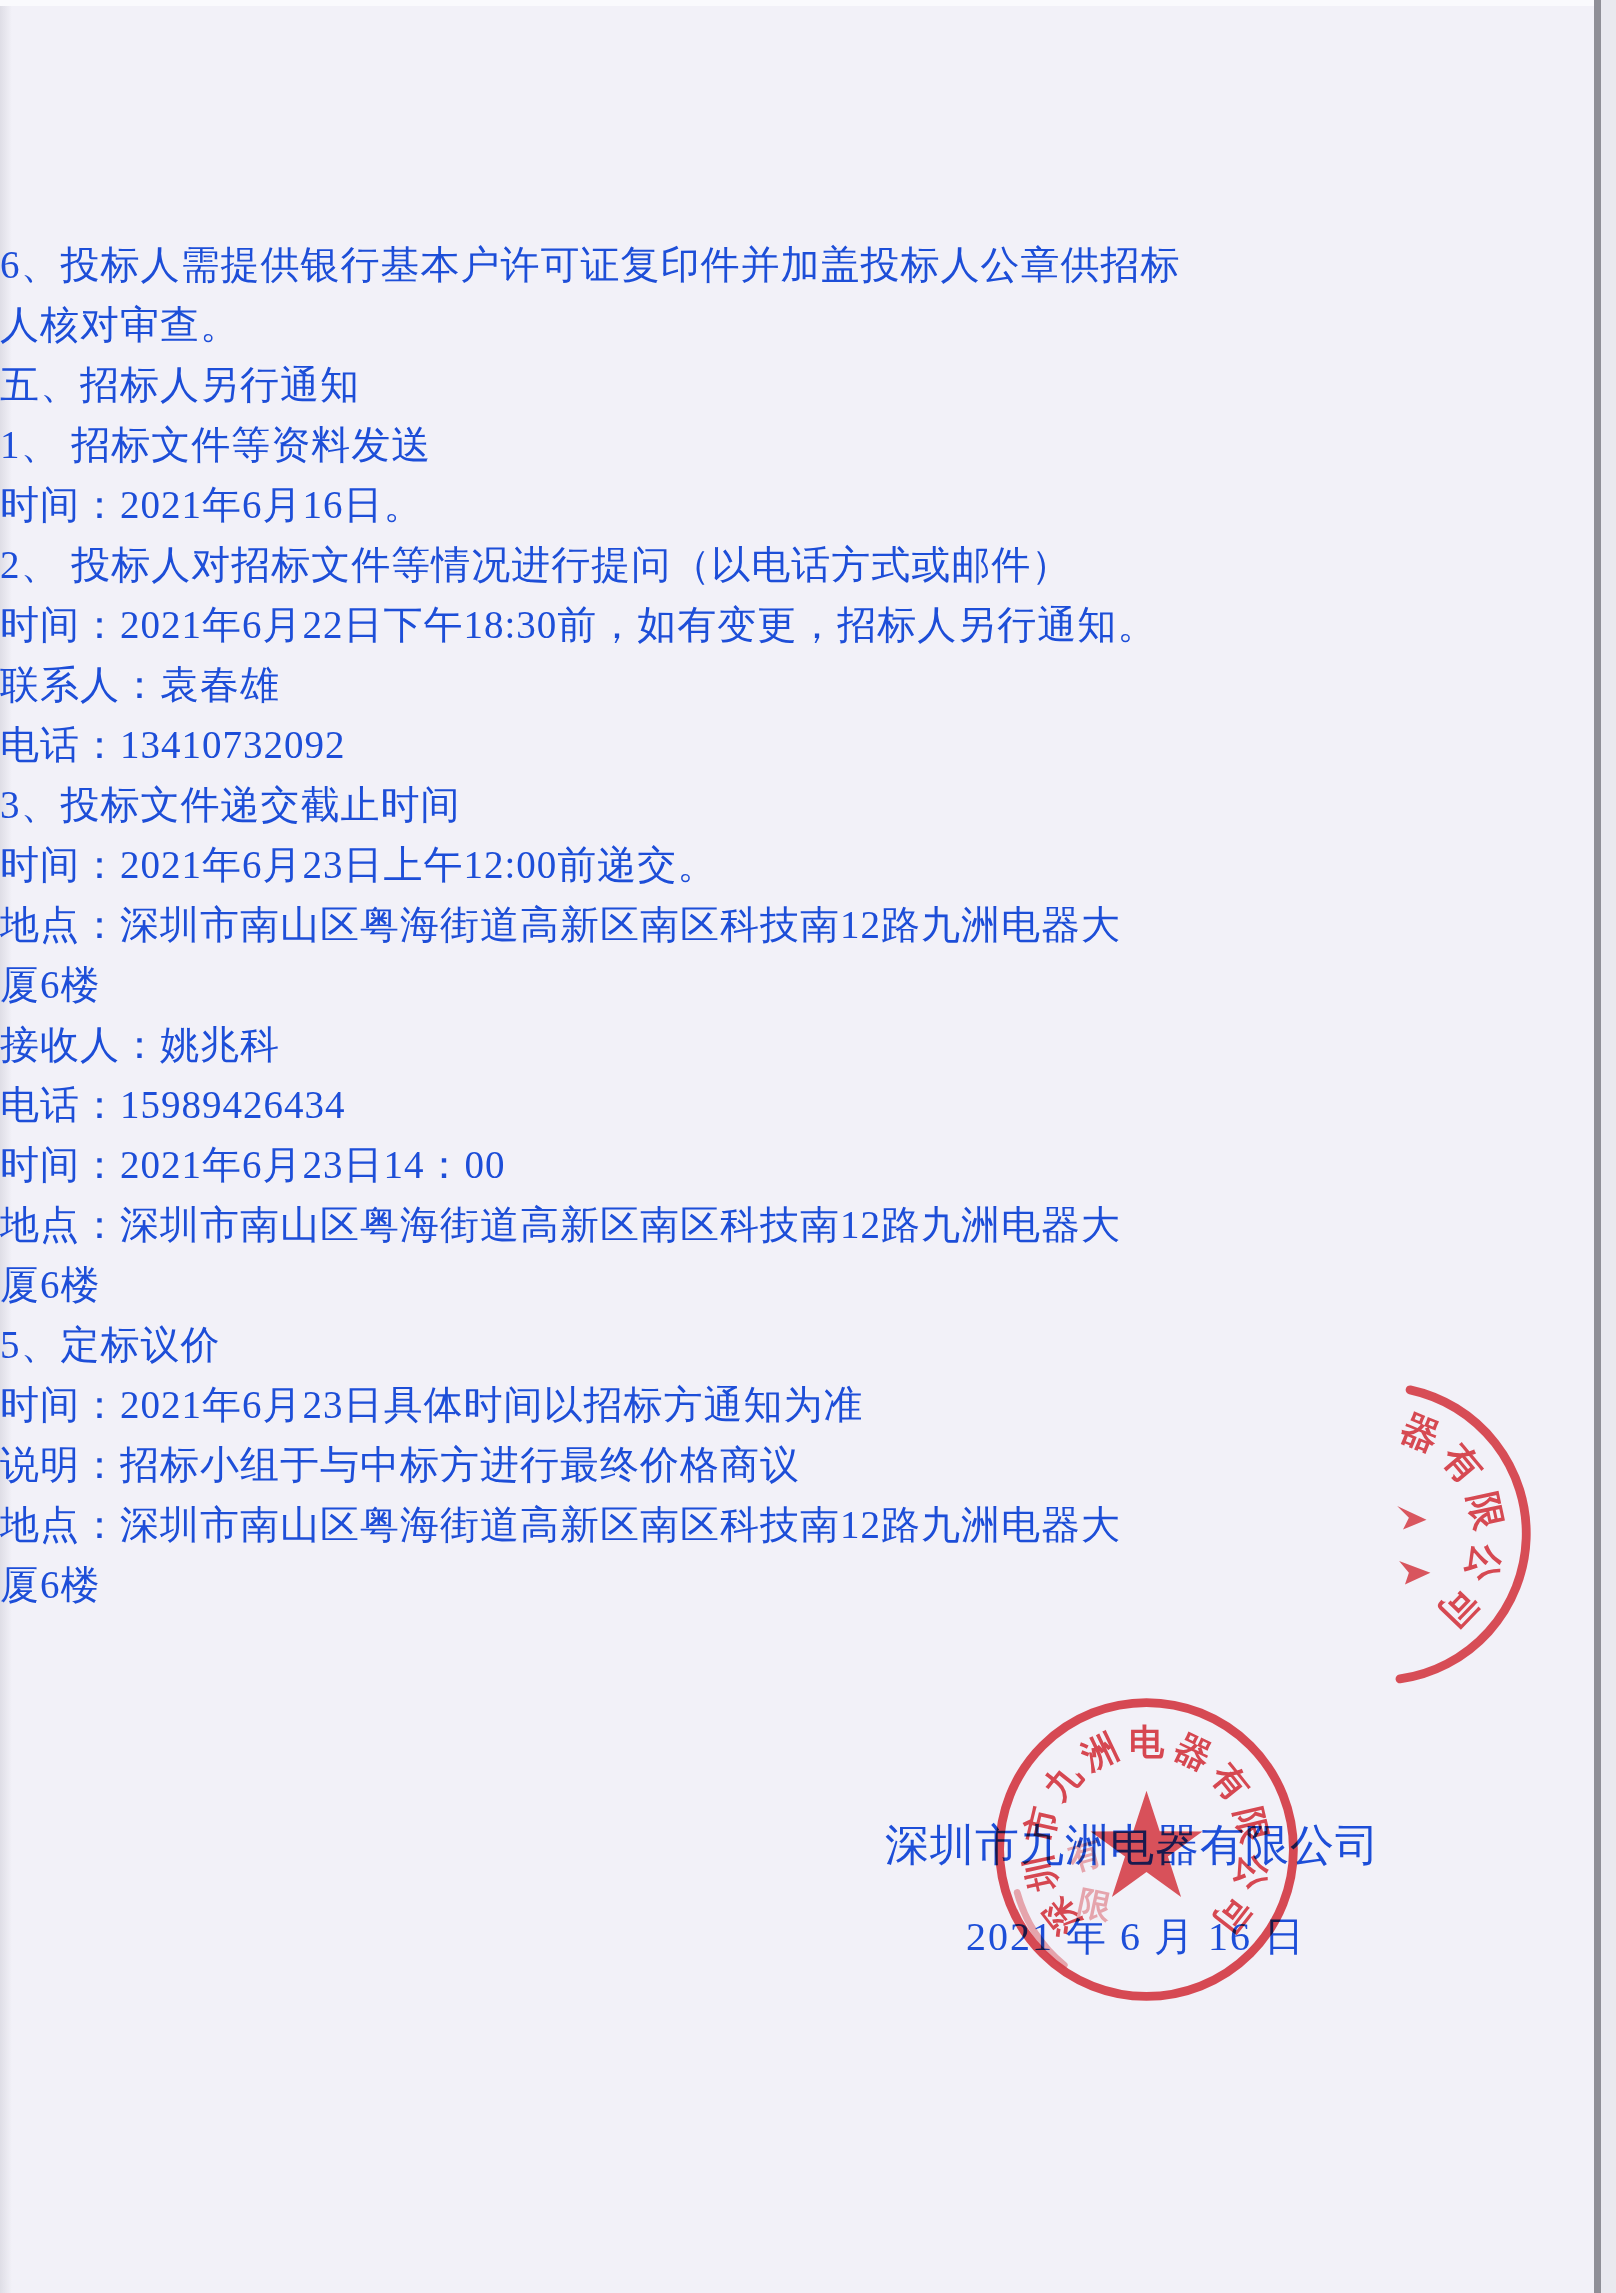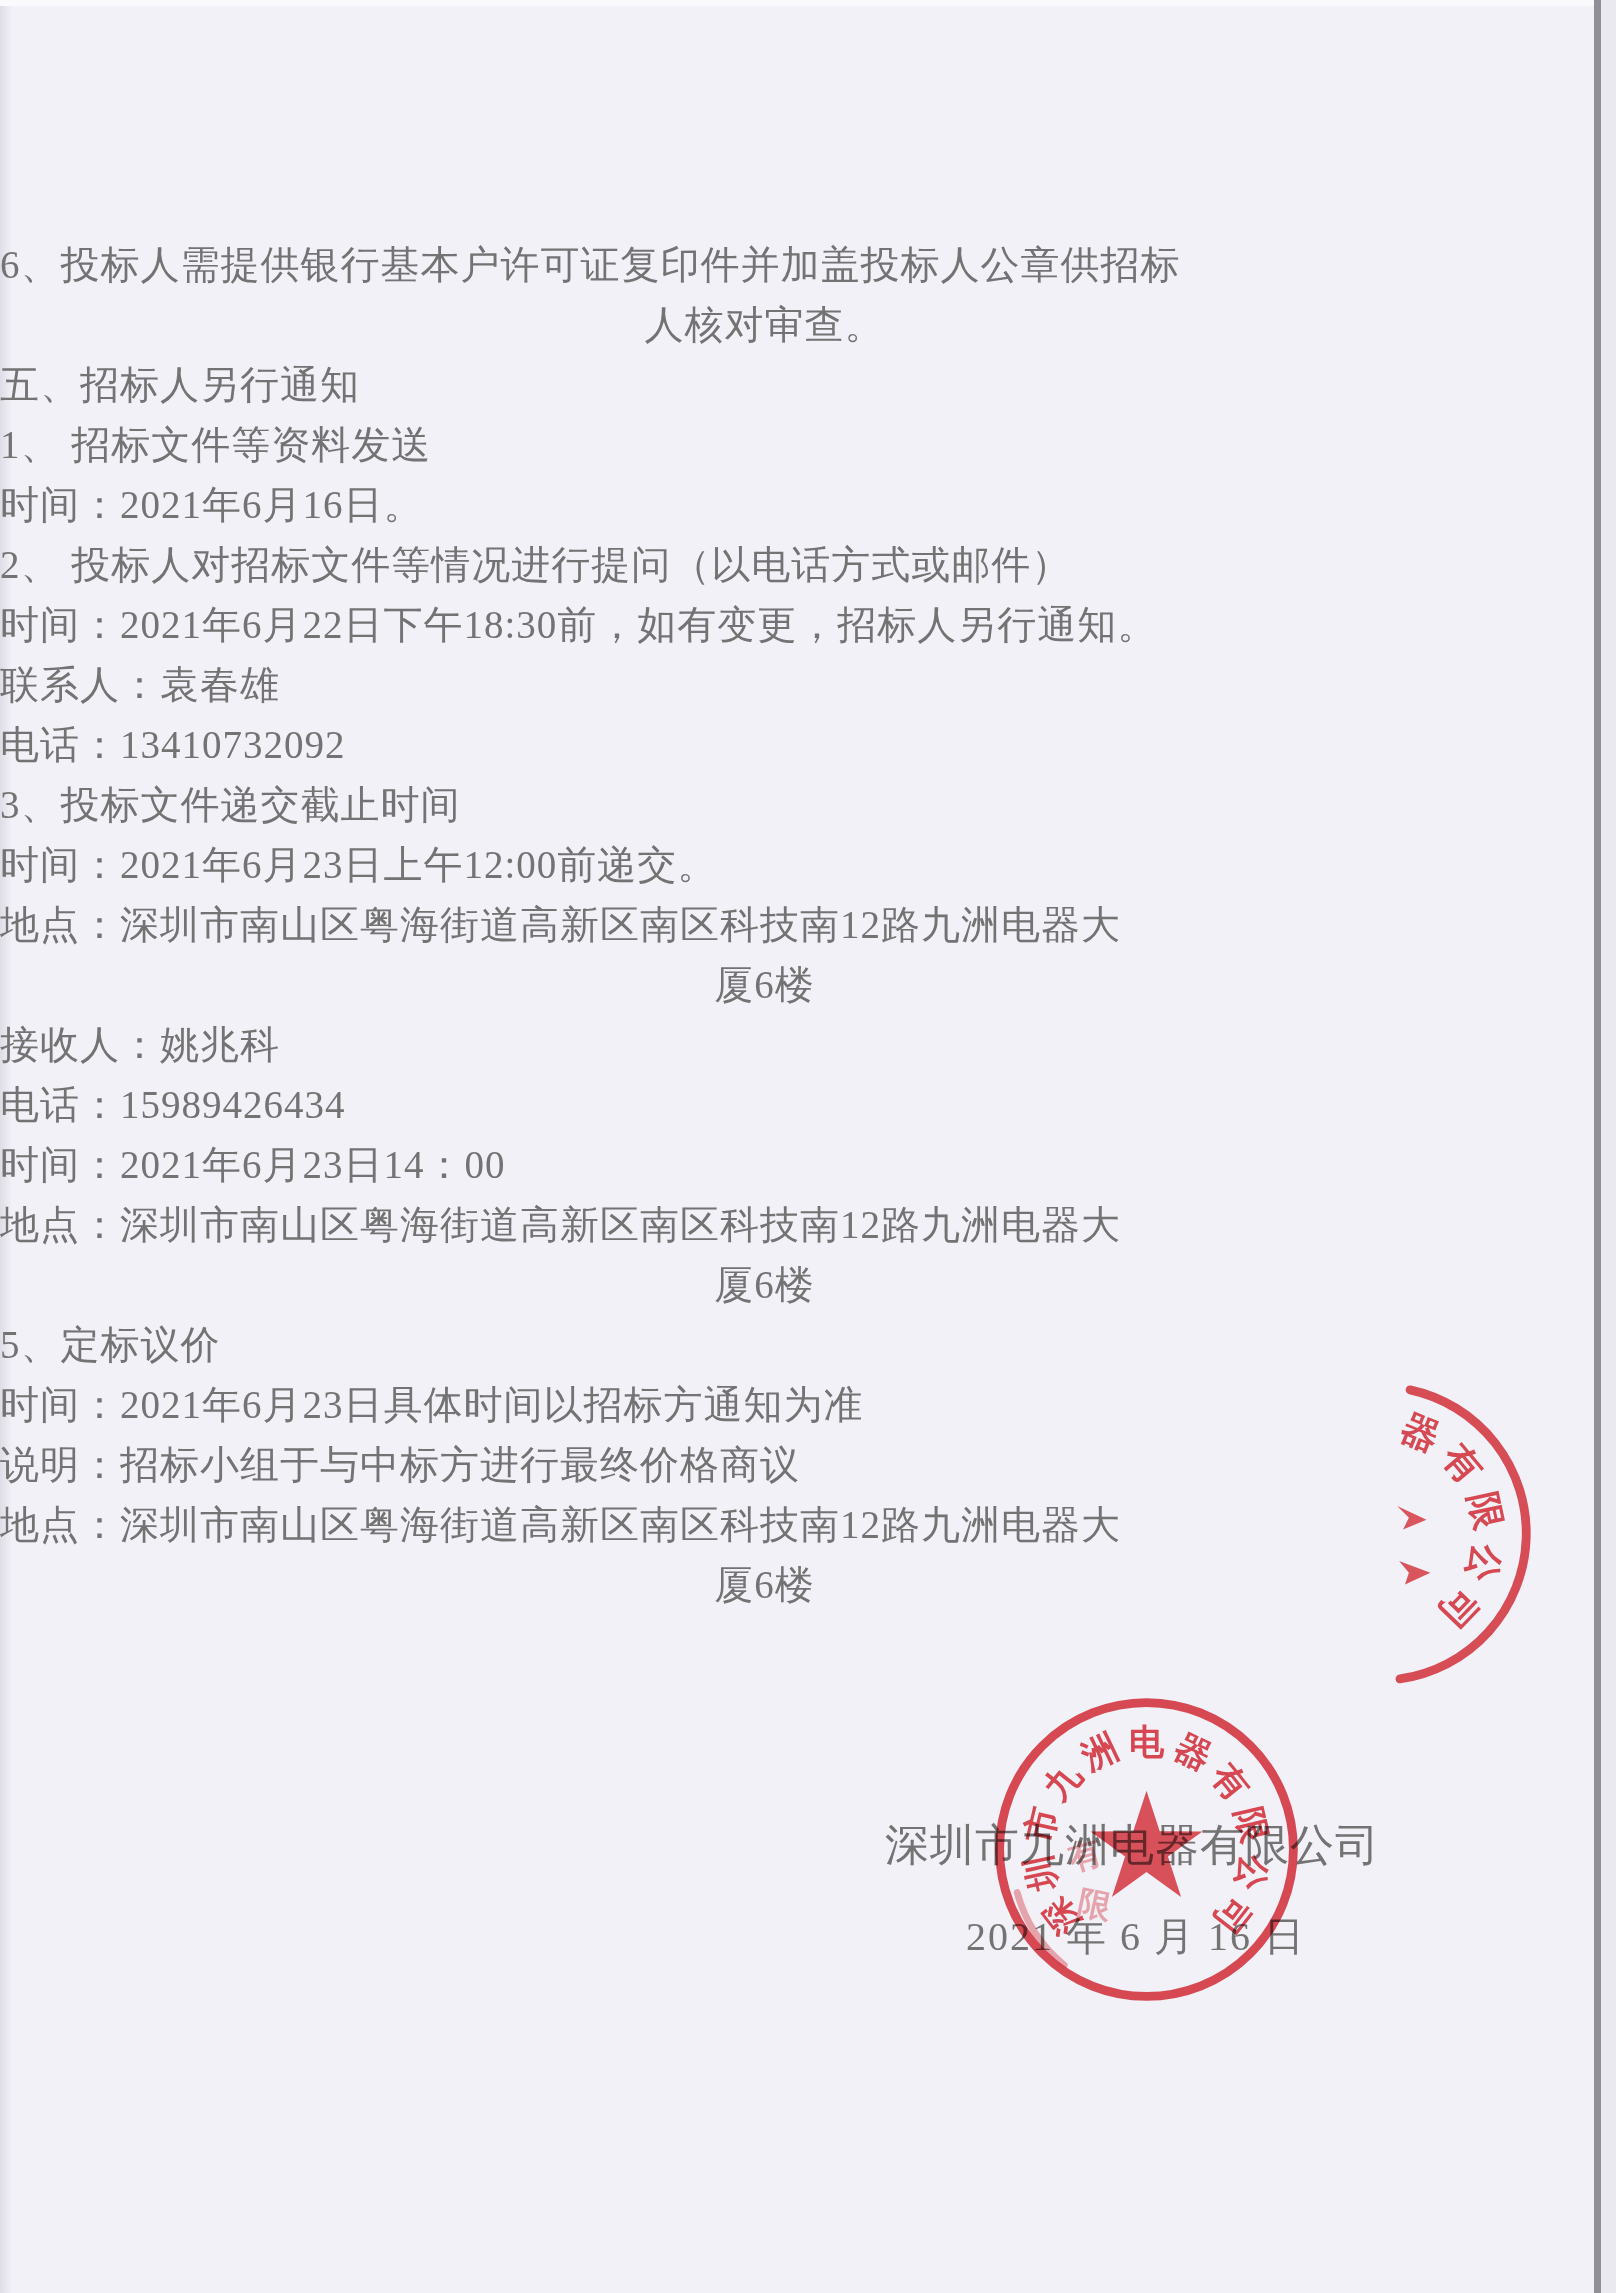--- a/index.html
+++ b/index.html
@@ -2,38 +2,38 @@
 <html><head>
 <meta charset="utf-8">
 <style>
   html,body{margin:0;padding:0;background:#e8e8ee;}
   .page{
     position:relative;
     width:1616px;height:2294px;
     background:#f2f1f8;
     overflow:hidden;
     font-family:"Liberation Serif","DejaVu Serif",serif;
-    color:#737373;
+    color:#1d4ed8;
   }
   
   .edge-left{position:absolute;left:0;top:0;width:11.8px;height:100%;
     background:linear-gradient(to right,#d8d7e0,#f2f1f8);opacity:.75;}
   .edge-top{position:absolute;left:0;top:0;width:100%;height:5.9px;background:#fafafd;}
   .edge-right-dark{position:absolute;left:1594px;top:0;width:6.9px;height:100%;background:#8f8f97;}
   .edge-right-light{position:absolute;left:1601px;top:0;width:15.7px;height:100%;background:#e9e9ef;}
 
   
   .doc-body{position:absolute;left:0;top:235px;width:1529px;}
   .doc-body p{
     margin:0;height:60px;line-height:60px;
     font-size:39px;letter-spacing:1px;white-space:nowrap;
   }
   .num{margin-left:233px;}
   .sub{margin-left:299px;}
-  .cont{margin-left:201px;text-align:center;}
+  .cont{margin-left:201px;}
 
   
   .sig-company{position:absolute;left:885px;top:1816px;font-size:44px;letter-spacing:1px;white-space:nowrap;}
   .sig-date{position:absolute;left:966px;top:1909px;font-size:40px;letter-spacing:2px;white-space:nowrap;}
 
   
   .stamp{position:absolute;mix-blend-mode:multiply;}
   .stamp-main{left:980px;top:1683px;width:333px;height:333px;}
   .stamp-partial{left:1213px;top:1367px;width:333px;height:333px;}
   .seal-char{font-family:"Liberation Serif","DejaVu Serif",serif;font-weight:600;}

